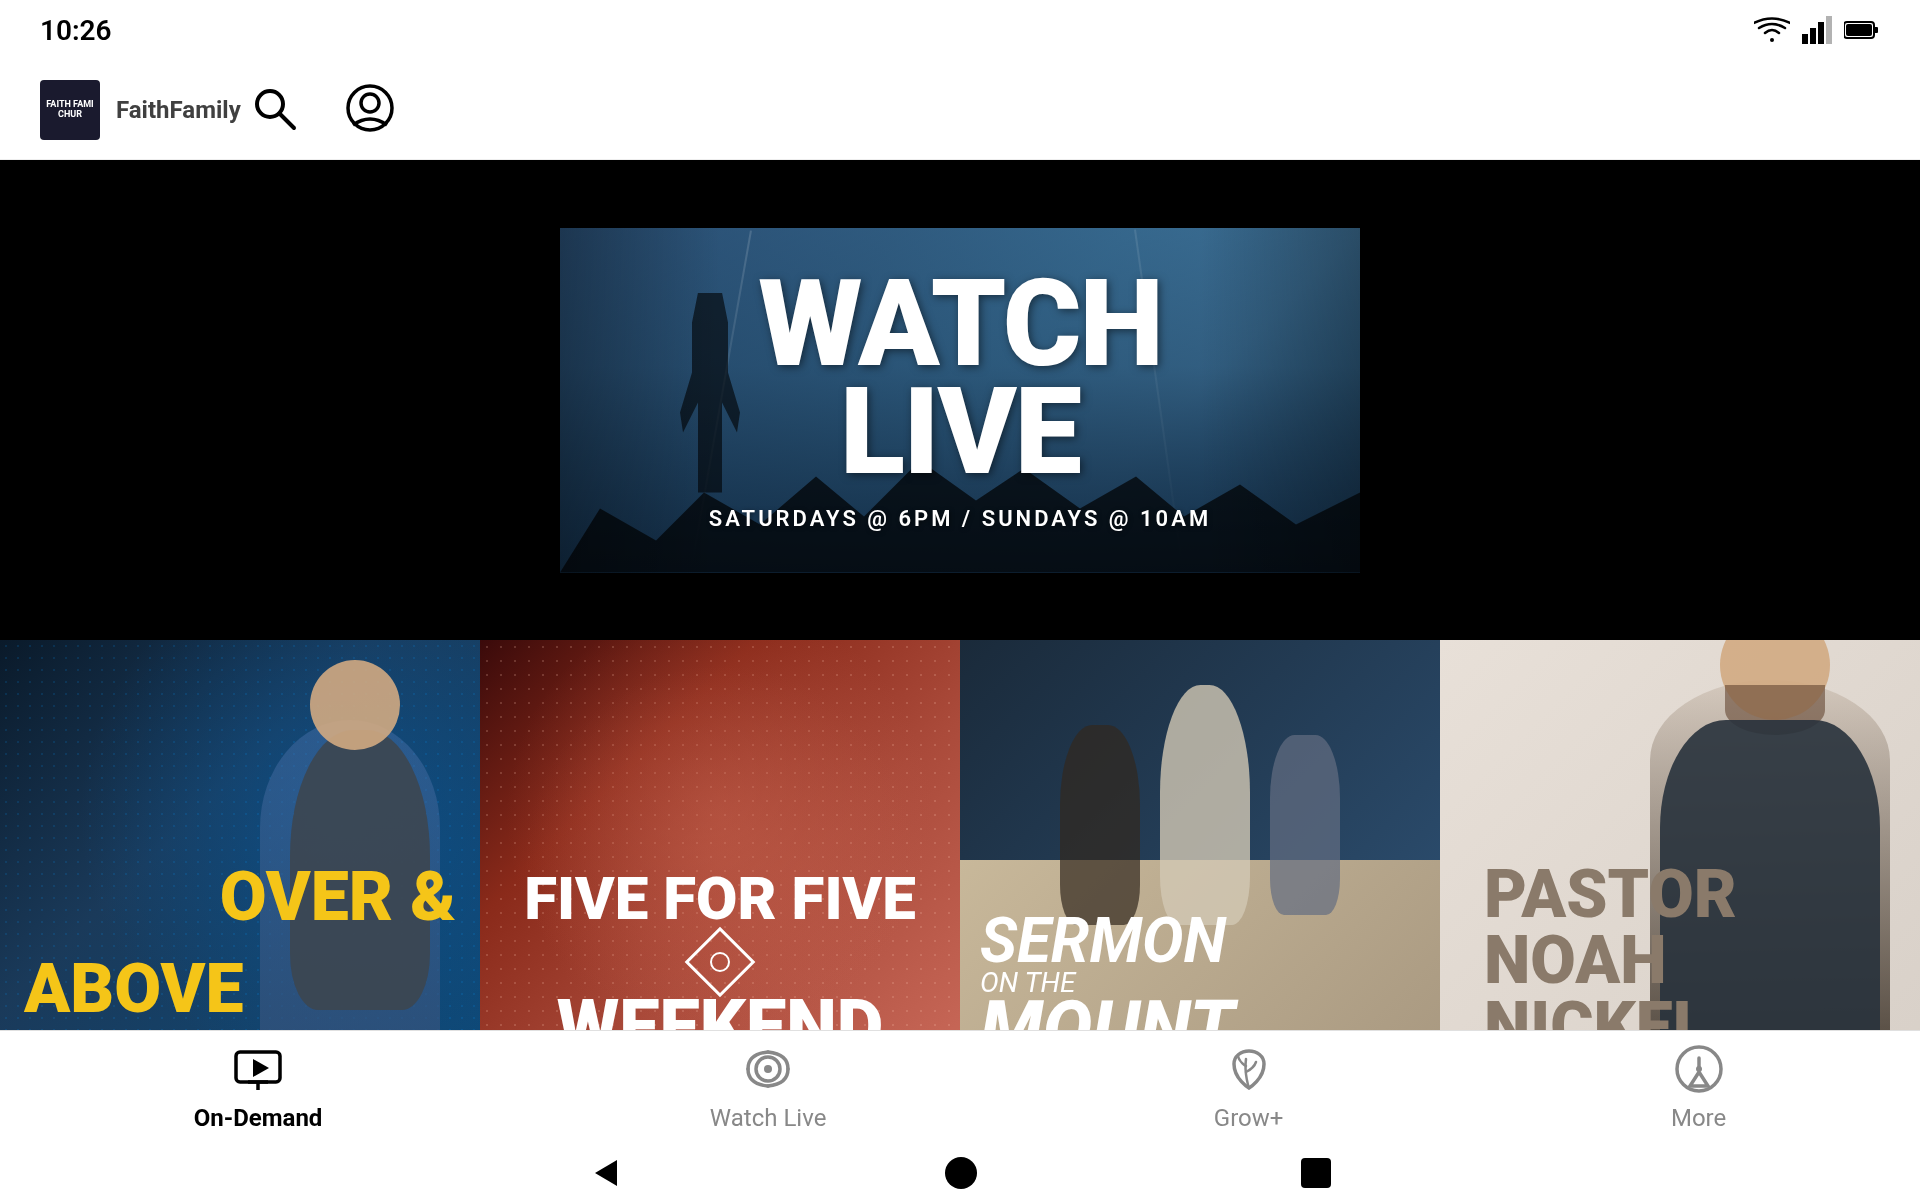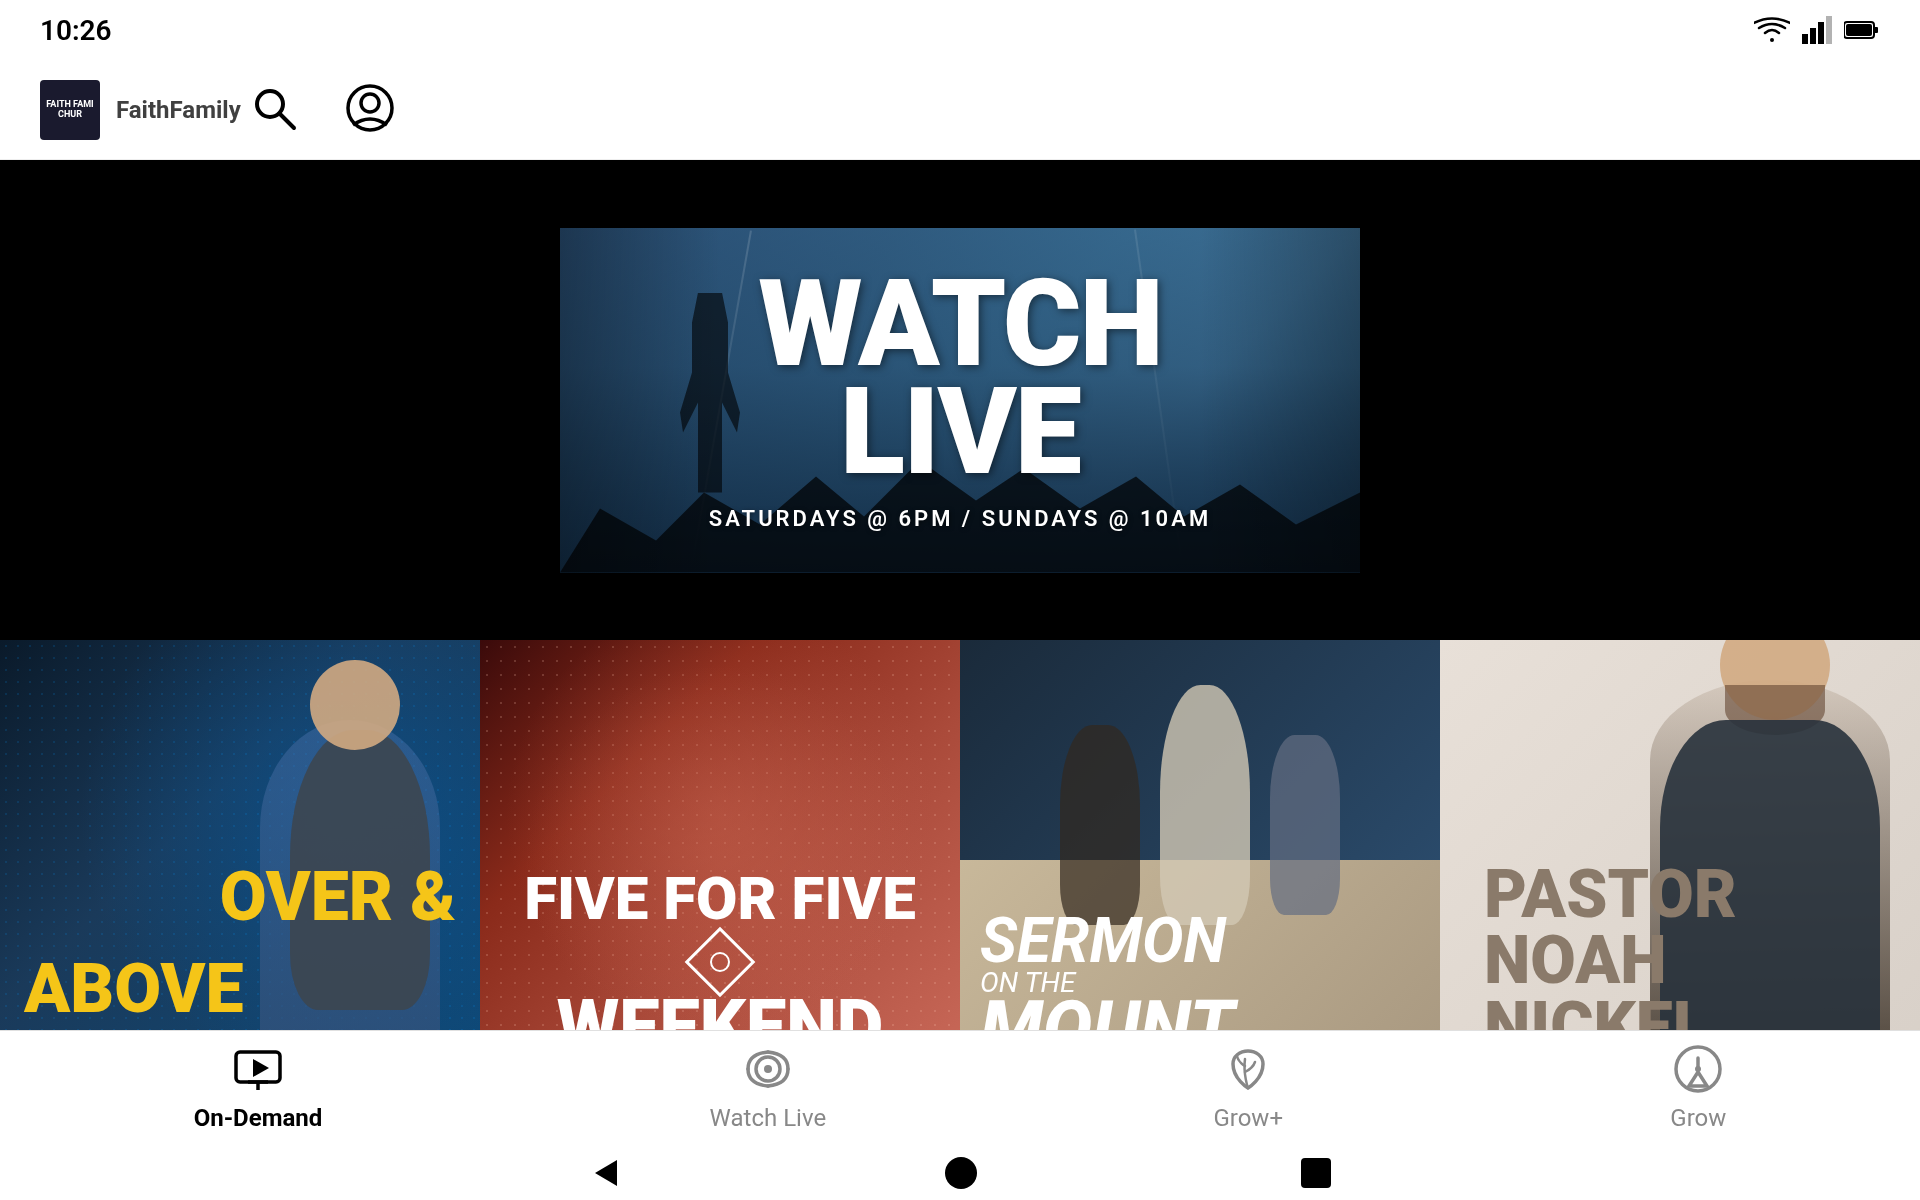--- a/index.html
+++ b/index.html
@@ -468,21 +468,21 @@
 
   <div class="nav-item">
     <div class="nav-icon">
       <svg width="50" height="50" viewBox="0 0 50 50" fill="none">
         <circle cx="25" cy="25" r="22" stroke="#888" stroke-width="3.5"></circle>
         <line x1="25" y1="14" x2="25" y2="25" stroke="#888" stroke-width="3.5" stroke-linecap="round"></line>
         <polygon points="25,28 34,42 16,42" fill="none" stroke="#888" stroke-width="3.5"></polygon>
         <circle cx="25" cy="25" r="3" fill="#888"></circle>
       </svg>
     </div>
-    <span class="nav-label">Grow</span>
+    <span class="nav-label">More</span>
   </div>
 
 </div>
 
 <div class="system-nav">
 
   <div class="sys-btn">
     <svg width="36" height="36" viewBox="0 0 36 36" fill="none">
       <polygon points="30,5 8,18 30,31" fill="#000"></polygon>
     </svg>

